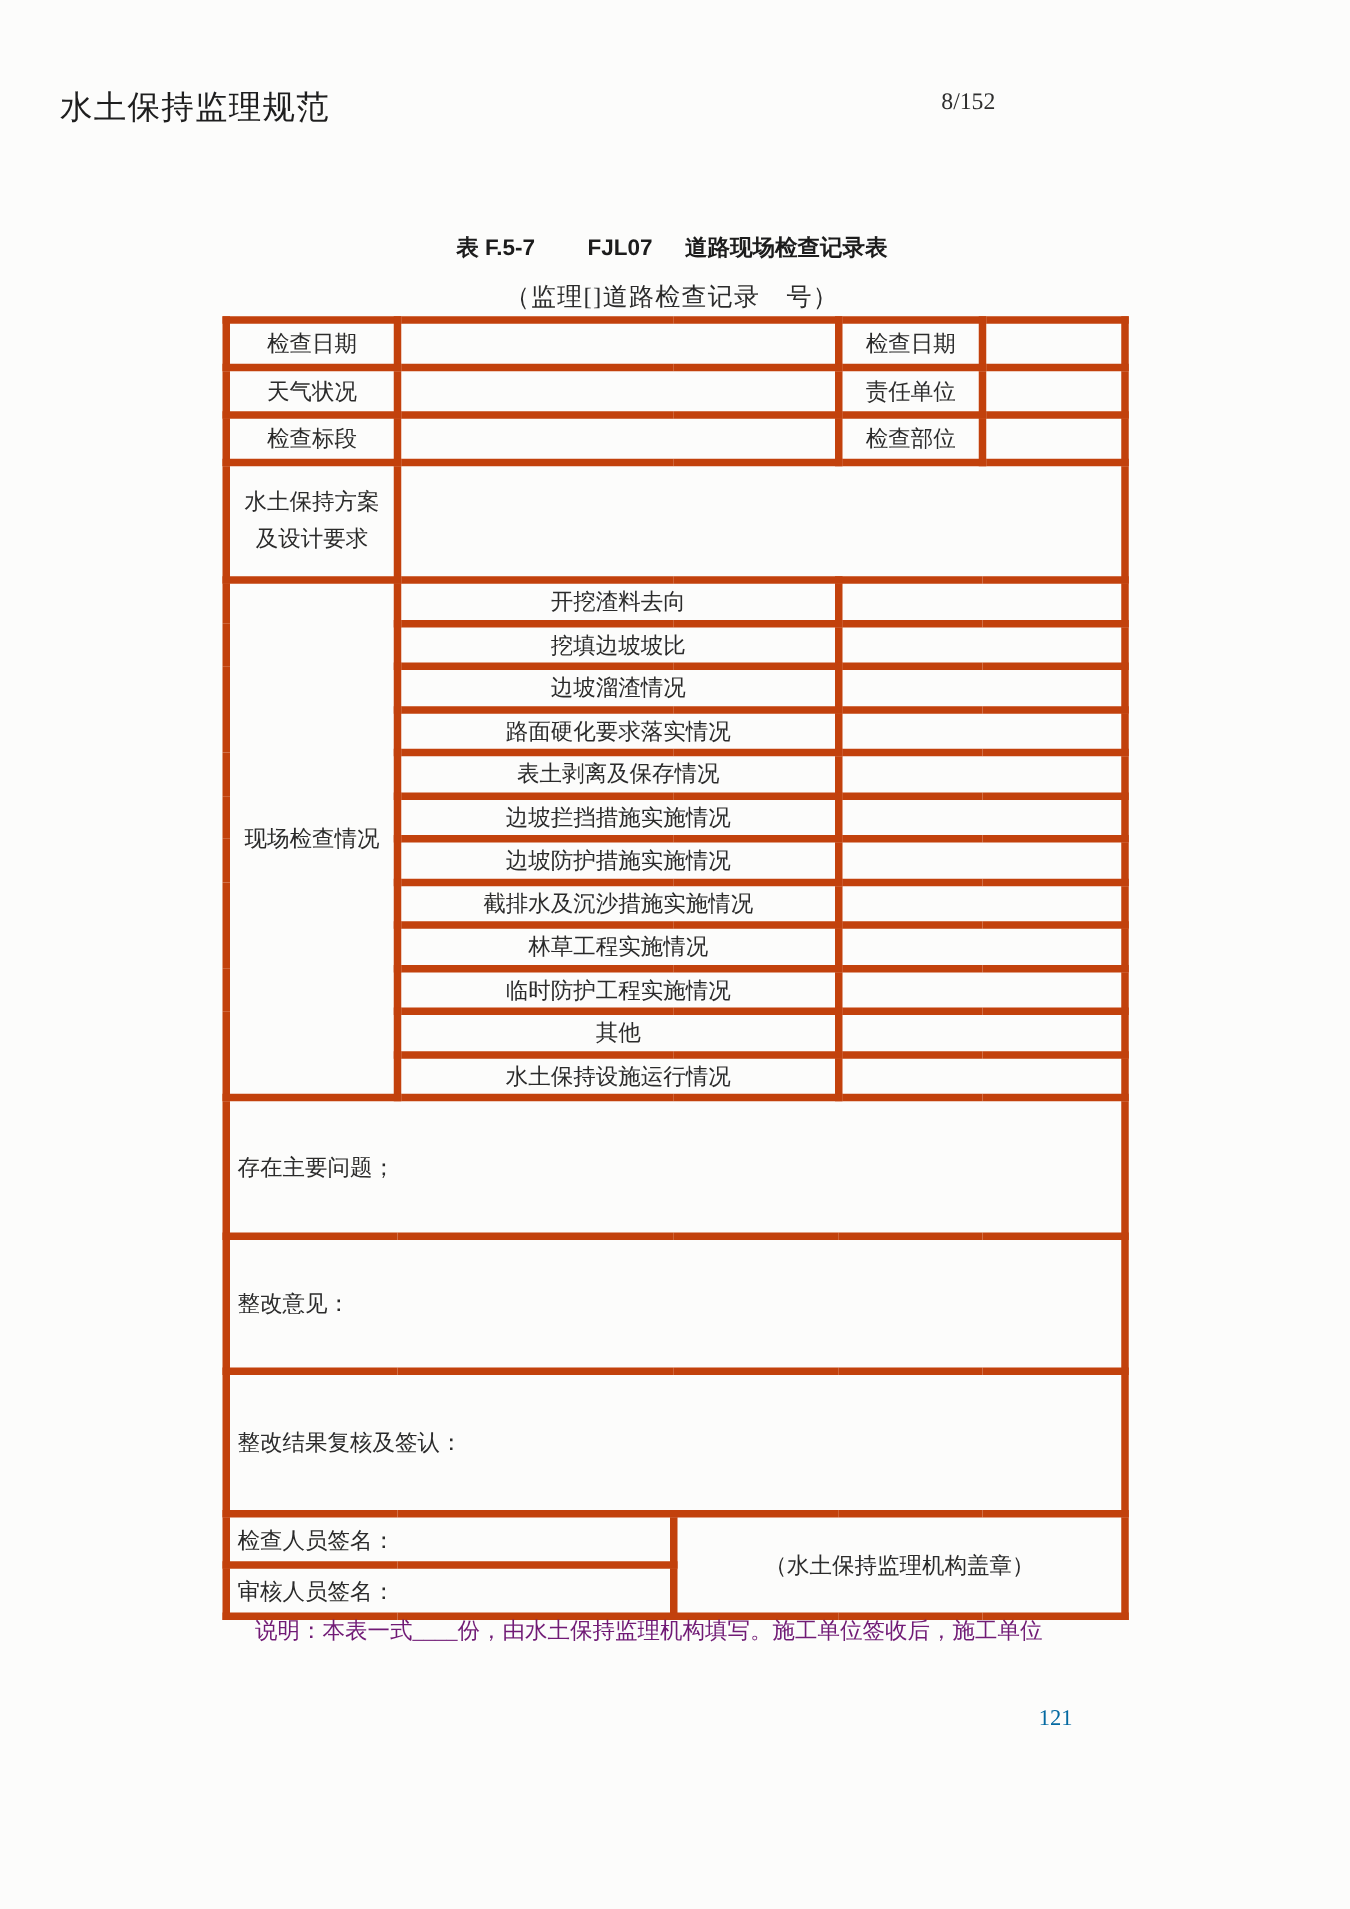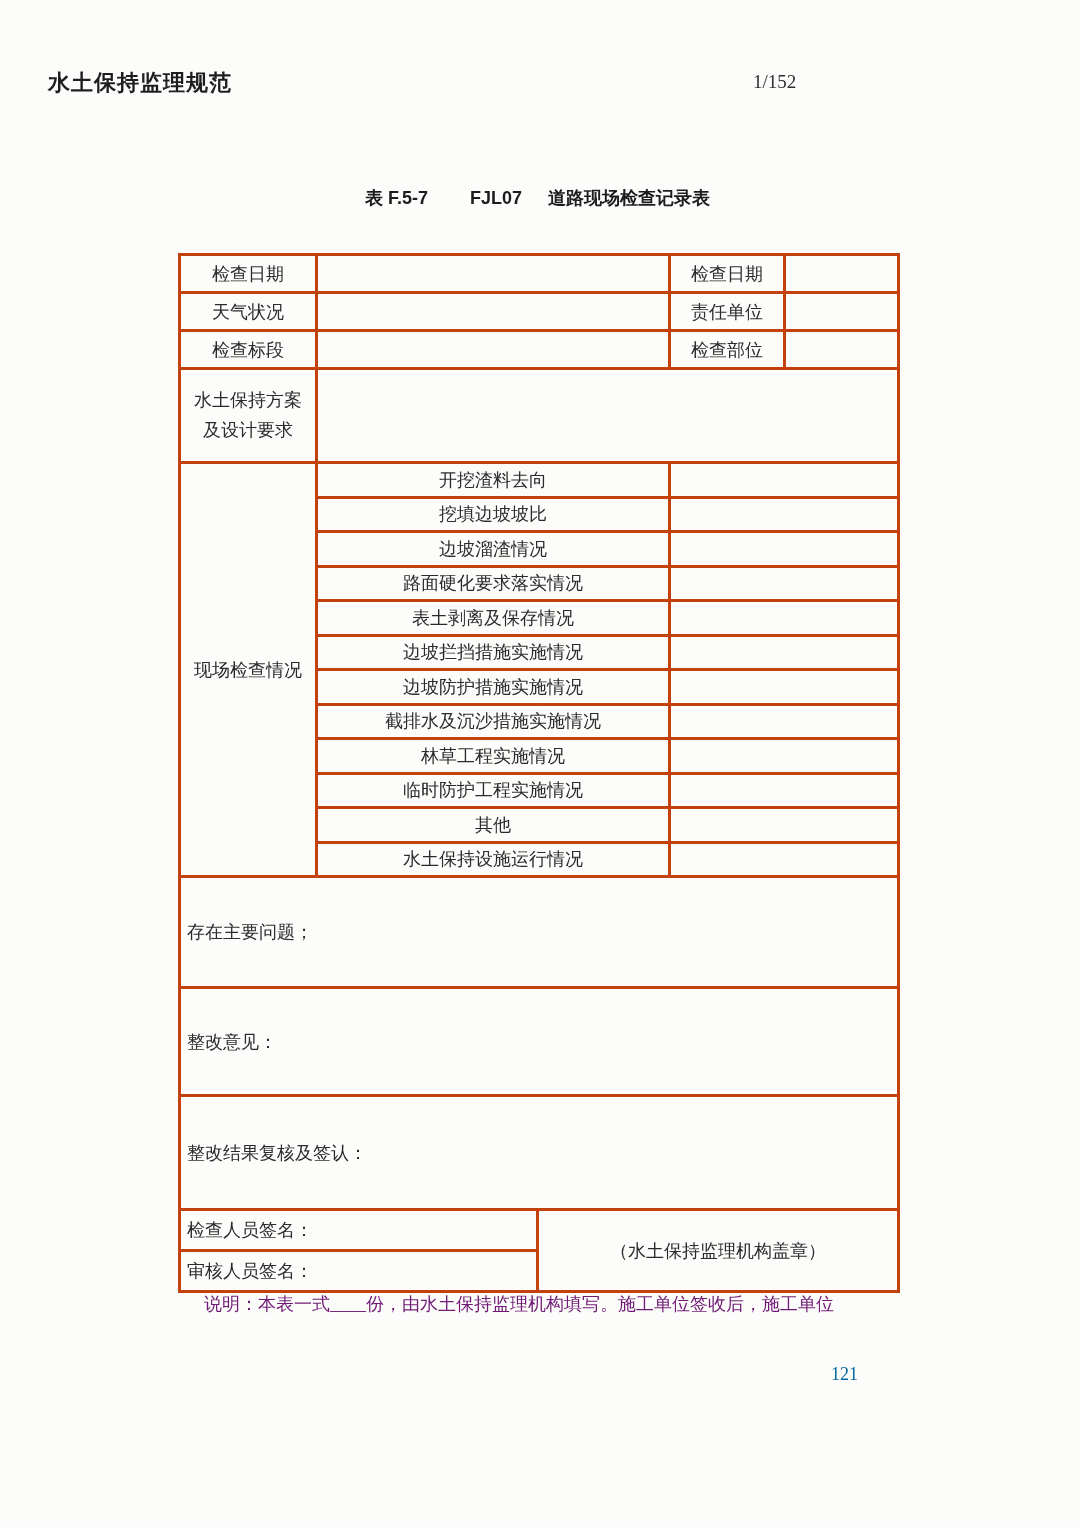--- a/index.html
+++ b/index.html
@@ -11,21 +11,21 @@
     margin: 0 auto;
     background: #fcfcfb;
     overflow: hidden;
     font-family: "Liberation Serif", "DejaVu Serif", serif;
     color: #2b2b2b;
   }
   
   .hdr-left {
     position: absolute; left: 48px; top: 68px;
     font-family: "Liberation Sans", "DejaVu Sans", sans-serif;
-    font-weight: bold; font-size: 22px; letter-spacing: 1px; color: #1e1e1e;
+    font-weight: normal; font-size: 26px; letter-spacing: 1px; color: #1e1e1e;
   }
   .hdr-right {
     position: absolute; left: 753px; top: 71px;
     font-size: 19px; color: #2e2e2e;
   }
   
   .title-row {
     position: absolute; left: 178px; top: 186px; width: 719px;
     display: flex; justify-content: center; align-items: baseline;
     font-family: "Liberation Sans", "DejaVu Sans", sans-serif;
@@ -36,21 +36,21 @@
   .subtitle {
     position: absolute; left: 178px; top: 224px; width: 719px;
     text-align: center; font-size: 20px; color: #2b2b2b; letter-spacing: 1px;
   }
   
   table.form {
     position: absolute; left: 178px; top: 253px;
     width: 719px; border-collapse: collapse; table-layout: fixed;
   }
   table.form td {
-    border: 3px solid #c2410c;
+    border: 6px solid #c2410c;
     font-size: 18px; color: #2b2b2b;
     padding: 2px 6px;
     vertical-align: middle;
     overflow: hidden;
   }
   td.c-center { text-align: center; }
   td.top-left { vertical-align: top; padding: 12px 10px; }
   td.plan-label { text-align: center; line-height: 1.65; }
   td.sign-cell { padding-left: 12px; }
   td.stamp-cell { text-align: center; }
@@ -64,29 +64,30 @@
     position: absolute; left: 831px; top: 1364px;
     font-size: 18px; color: #0369a1;
   }
 </style>
 </head>
 <body>
 
 <div class="page">
 
   <div class="hdr-left">水土保持监理规范</div>
-  <div class="hdr-right">1/152</div>
+  <div class="hdr-right">8/152</div>
 
   <div class="title-row">
     <span>表 F.5-7</span>
     <span class="gap1"></span>
     <span>FJL07</span>
     <span class="gap2"></span>
     <span>道路现场检查记录表</span>
   </div>
+  <div class="subtitle">（监理[]道路检查记录　号）</div>
 
   <table class="form">
     <colgroup>
       <col style="width:137px">
         <col style="width:221px">
         <col style="width:132px">
         <col style="width:115px">
         <col style="width:114px">
     </colgroup>
 

